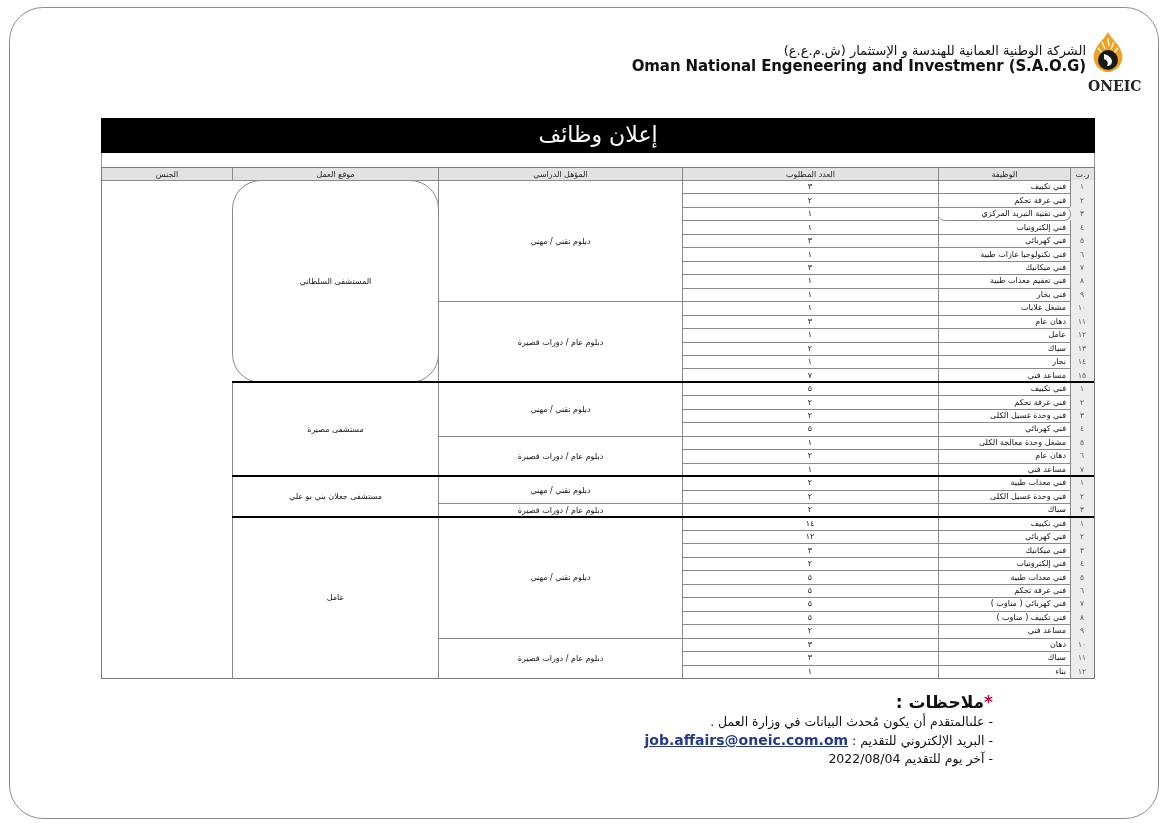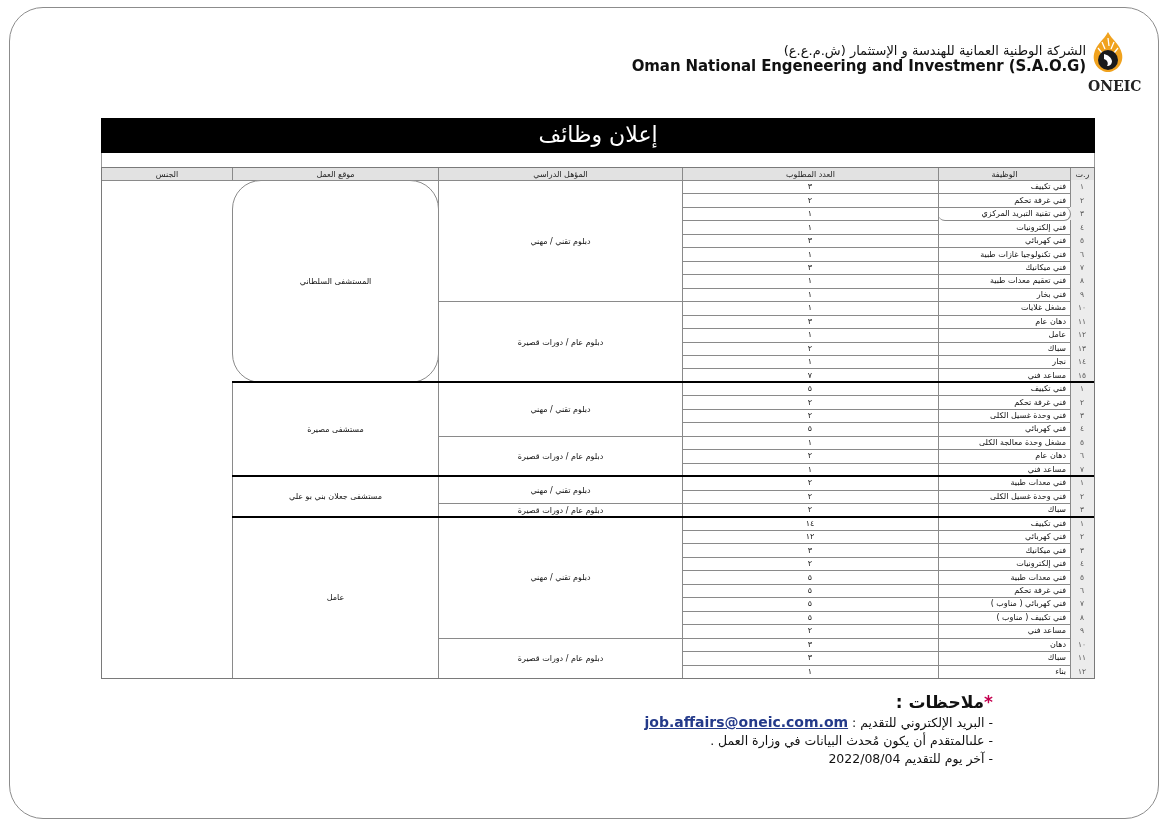--- a/index.html
+++ b/index.html
@@ -204,21 +204,21 @@
     <div class="thick-line" style="left: 131px; width: 863px; top: 308.12px;"></div>
     <div class="thick-line" style="left: 131px; width: 863px; top: 348.5px;"></div>
     <div class="outer" style="left: 0px; top: 0px; width: 994px; height: 512.02px;"></div>
   </div>
 
 <div class="notes">
   <div class="notes-title">
     <span class="star">*</span><span>ملاحظات :</span>
   </div>
   <div class="note">
+    <span>- علىالمتقدم أن يكون مُحدث البيانات في وزارة العمل .</span>
+  </div>
+  <div class="note">
     <span>- البريد الإلكتروني للتقديم : </span><a href="mailto:job.affairs@oneic.com.om">job.affairs@oneic.com.om</a>
-  </div>
-  <div class="note">
-    <span>- علىالمتقدم أن يكون مُحدث البيانات في وزارة العمل .</span>
   </div>
   <div class="note">
     <span>- آخر يوم للتقديم 2022/08/04</span>
   </div>
 </div>
 
 </body></html>

